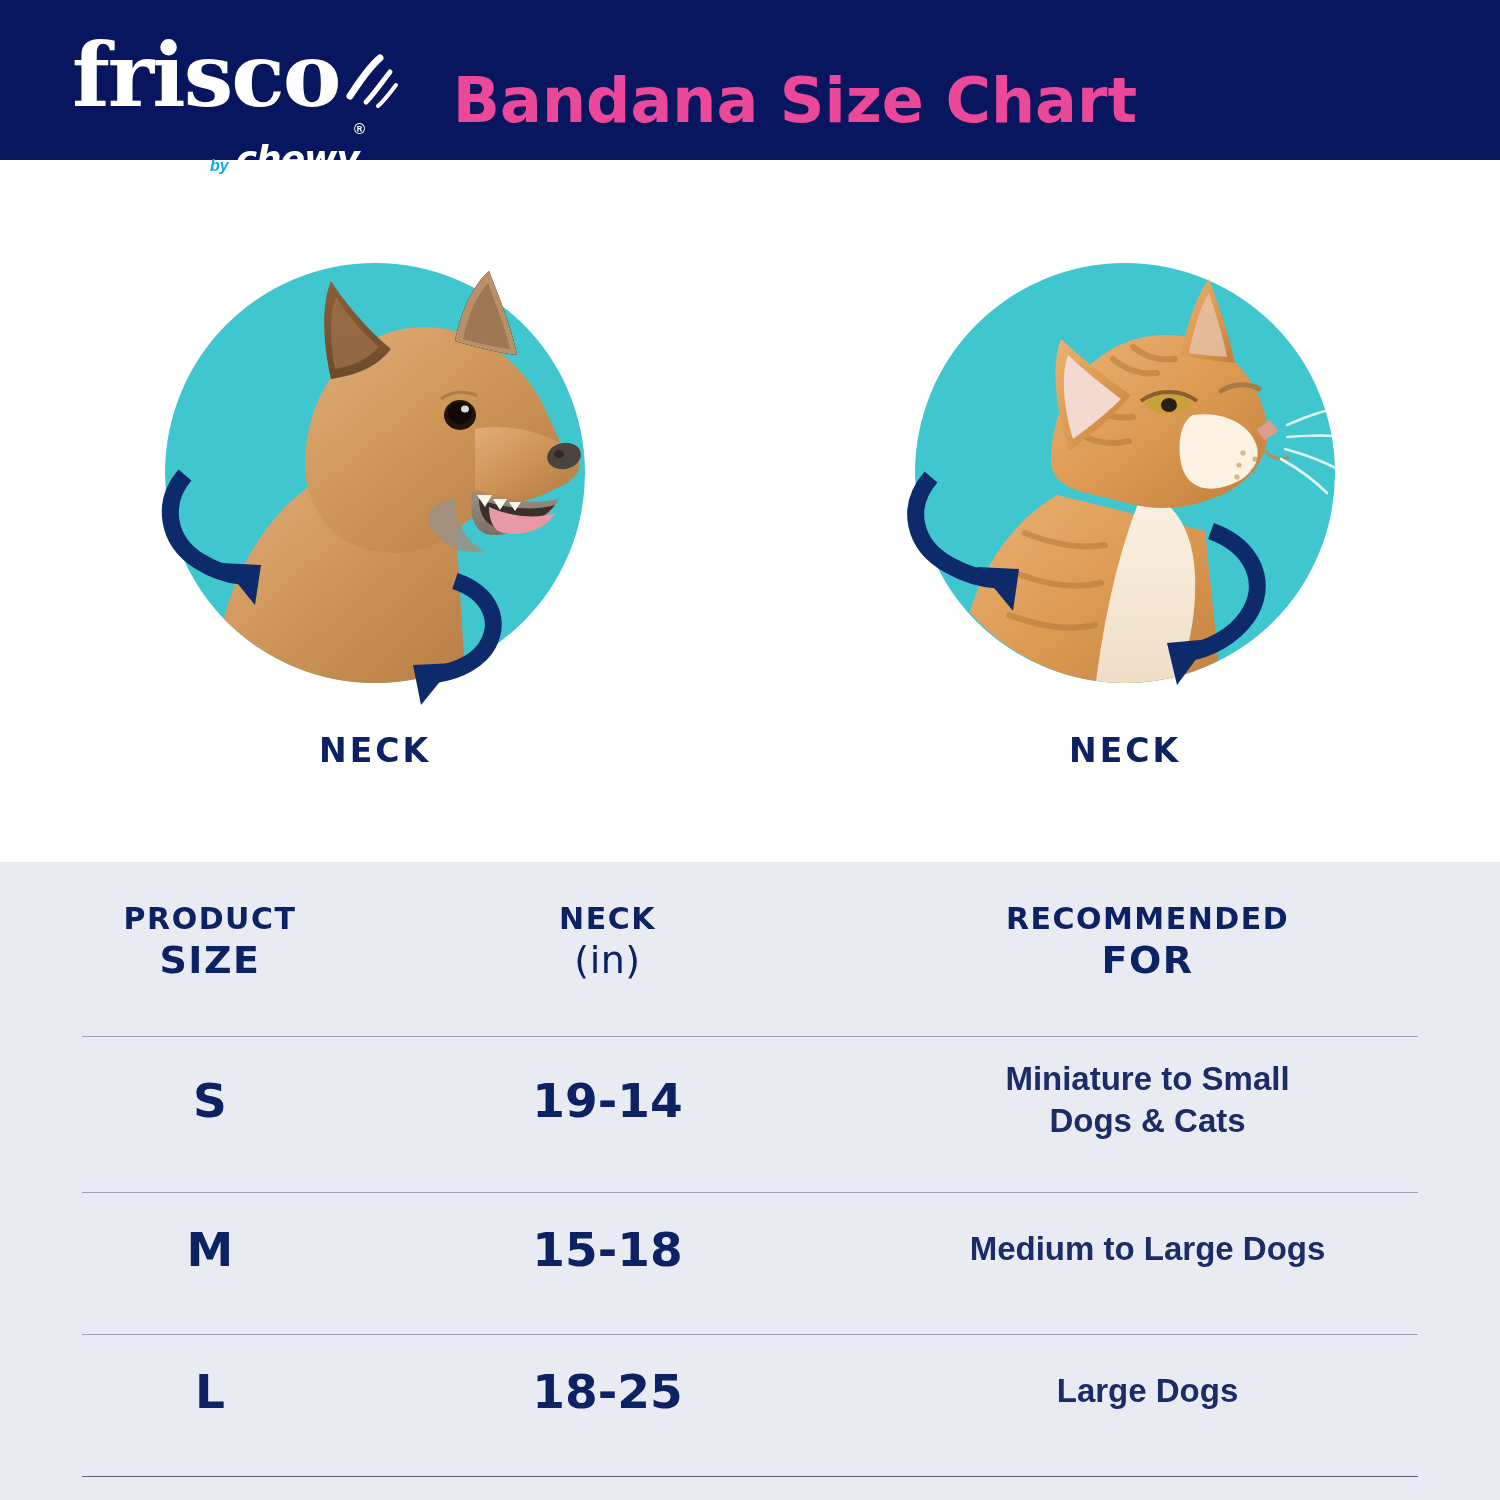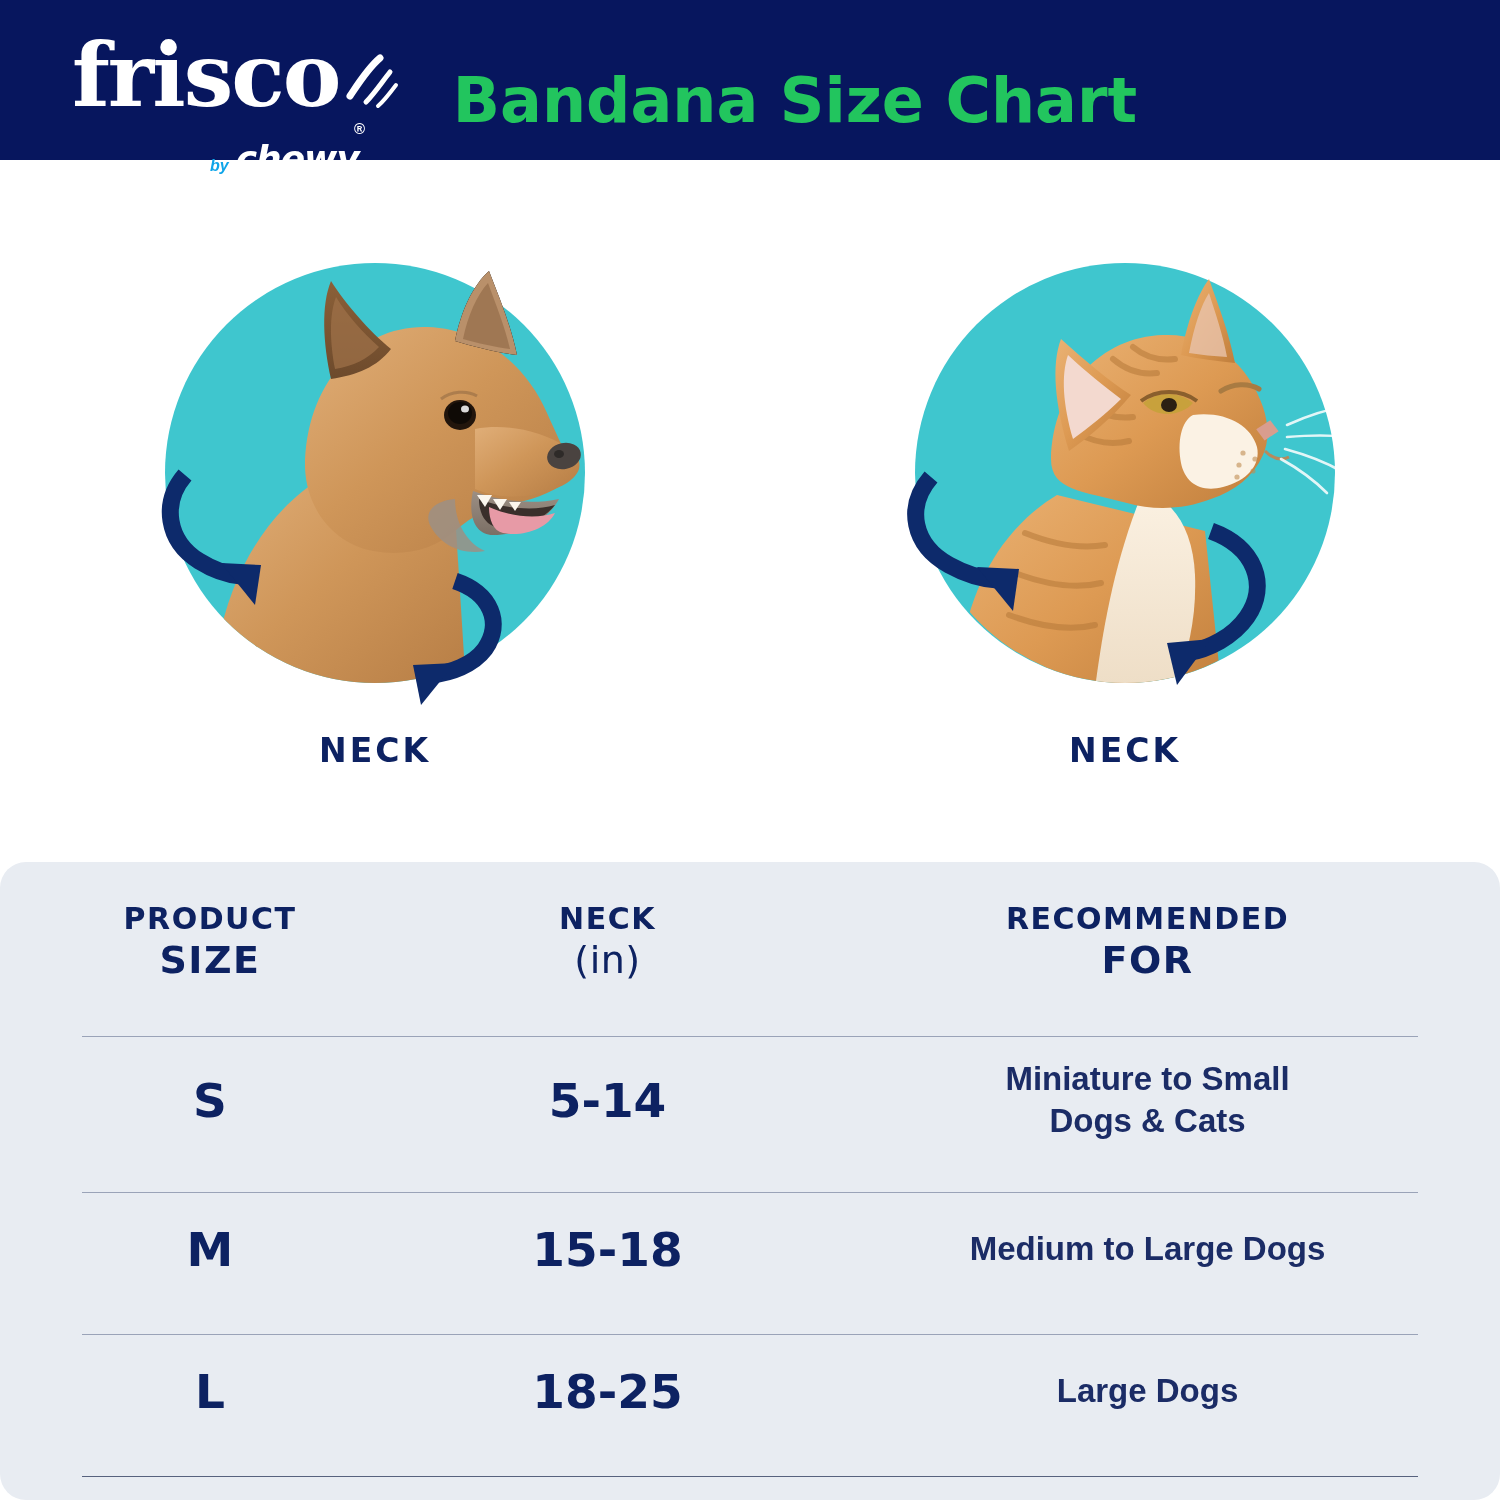--- a/index.html
+++ b/index.html
@@ -51,21 +51,21 @@
     font-weight:700; font-style:italic;
     font-size:36px; color:#ffffff;
     letter-spacing:-1px;
   }
   .header-title {
     position:absolute; left:0; top:0; width:1500px; height:201px;
     display:flex; align-items:center; justify-content:center;
     font-family:"DejaVu Sans", sans-serif;
     font-weight:700;
     font-size:62px;
-    color:#22c55e;
+    color:#ec4899;
     letter-spacing:0px;
     padding-left:90px;
   }
 
   
   .illus-band {
     position:absolute; left:0; top:201px; width:1500px; height:661px;
     background:#ffffff;
   }
   .pet-col {
@@ -98,21 +98,20 @@
     font-weight:700;
     font-size:33px;
     letter-spacing:3px;
     color:#0d2262;
   }
 
   
   .table-sec {
     position:absolute; left:0; top:862px; width:1500px; height:638px;
     background:#e8ecf2;
-    border-radius:26px;
   }
   .tbl { position:absolute; left:0; top:0; width:1500px; }
   .trow {
     display:flex; width:1500px; align-items:center;
   }
   .trow.head { height:160px; align-items:center; }
   .trow.body { height:146px; }
   .cell { display:flex; align-items:center; justify-content:center; text-align:center; }
   .c-size { width:420px; }
   .c-neck { width:375px; }
@@ -379,21 +378,21 @@
         </div>
       </div>
 
       <div class="rule" style="top:174px;"></div>
 
       <div class="trow body" style="height:156px;">
         <div class="cell c-size">
           <span class="td-size">S</span>
         </div>
         <div class="cell c-neck">
-          <span class="td-neck">5-14</span>
+          <span class="td-neck">19-14</span>
         </div>
         <div class="cell c-rec">
           <div class="td-rec">
             <div>Miniature to Small</div>
             <div>Dogs &amp; Cats</div>
           </div>
         </div>
       </div>
 
       <div class="rule" style="top:330px;"></div>

